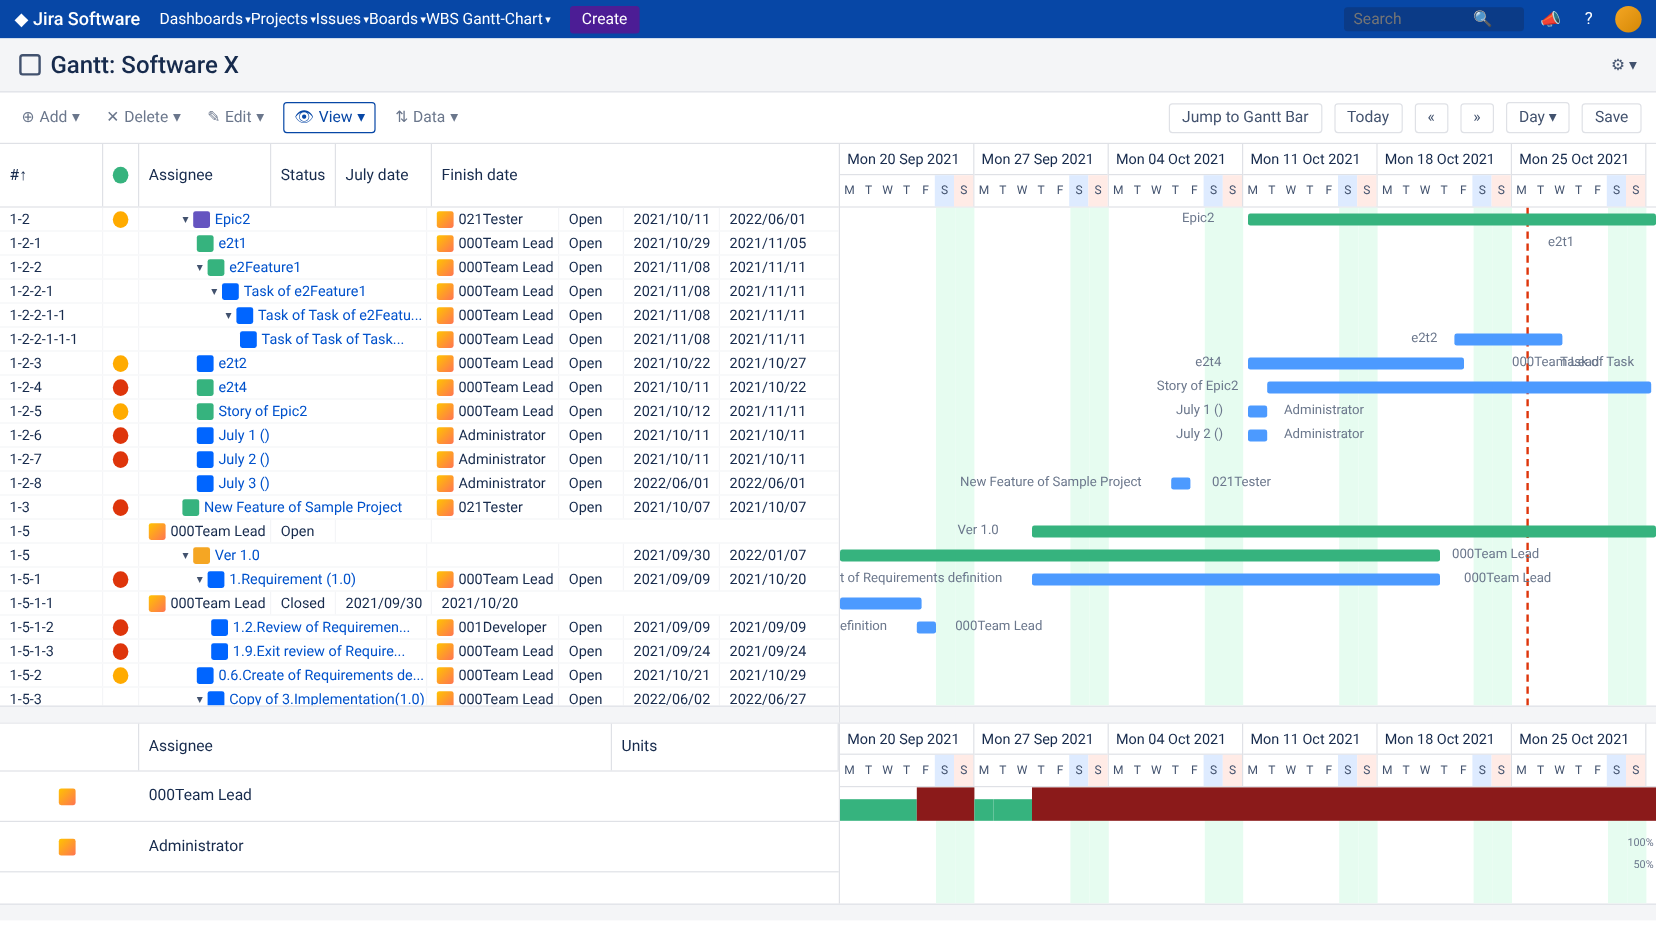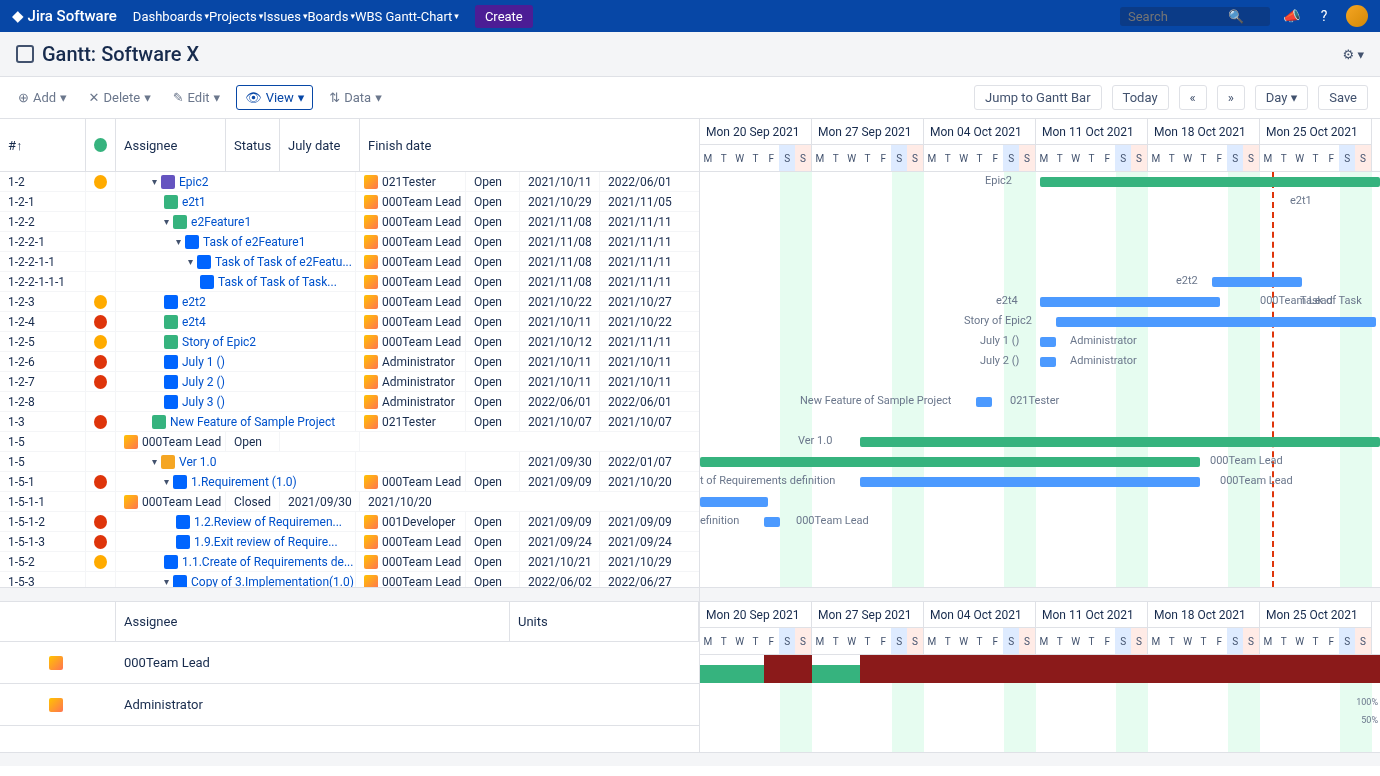--- a/index.html
+++ b/index.html
@@ -401,21 +401,21 @@
           <div class="col-sd">2021/09/24</div>
           <div class="col-fd">2021/09/24</div>
         </div>
         <div class="lrow">
           <div class="col-num">1-5-2</div>
           <div class="col-pri">
             <span class="pri med"></span>
           </div>
           <div class="col-prj" style="padding-left:48px">
             <span class="ticon i-task"></span>
-            <span class="link">1.1.Create of Requirements de...</span>
+            <span class="link">0.6.Create of Requirements de...</span>
           </div>
           <div class="col-asg"><span class="asg-av"></span>000Team Lead</div>
           <div class="col-sta">Open</div>
           <div class="col-sd">2021/10/21</div>
           <div class="col-fd">2021/10/29</div>
         </div>
         <div class="lrow">
           <div class="col-num">1-5-3</div>
           <div class="col-pri"></div>
           <div class="col-prj" style="padding-left:48px">

